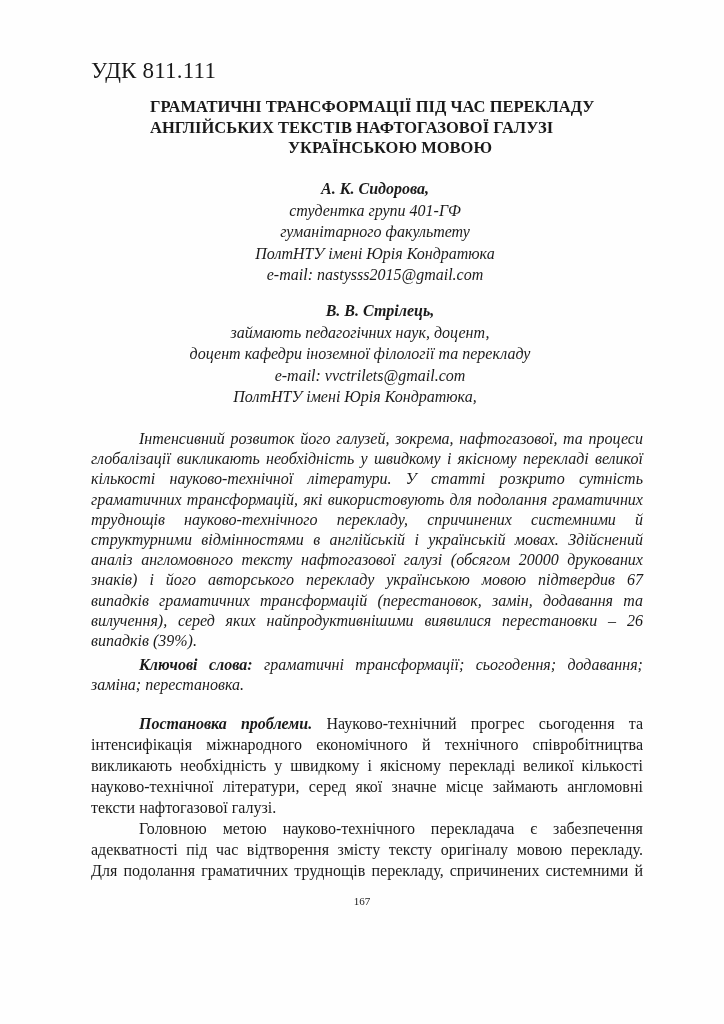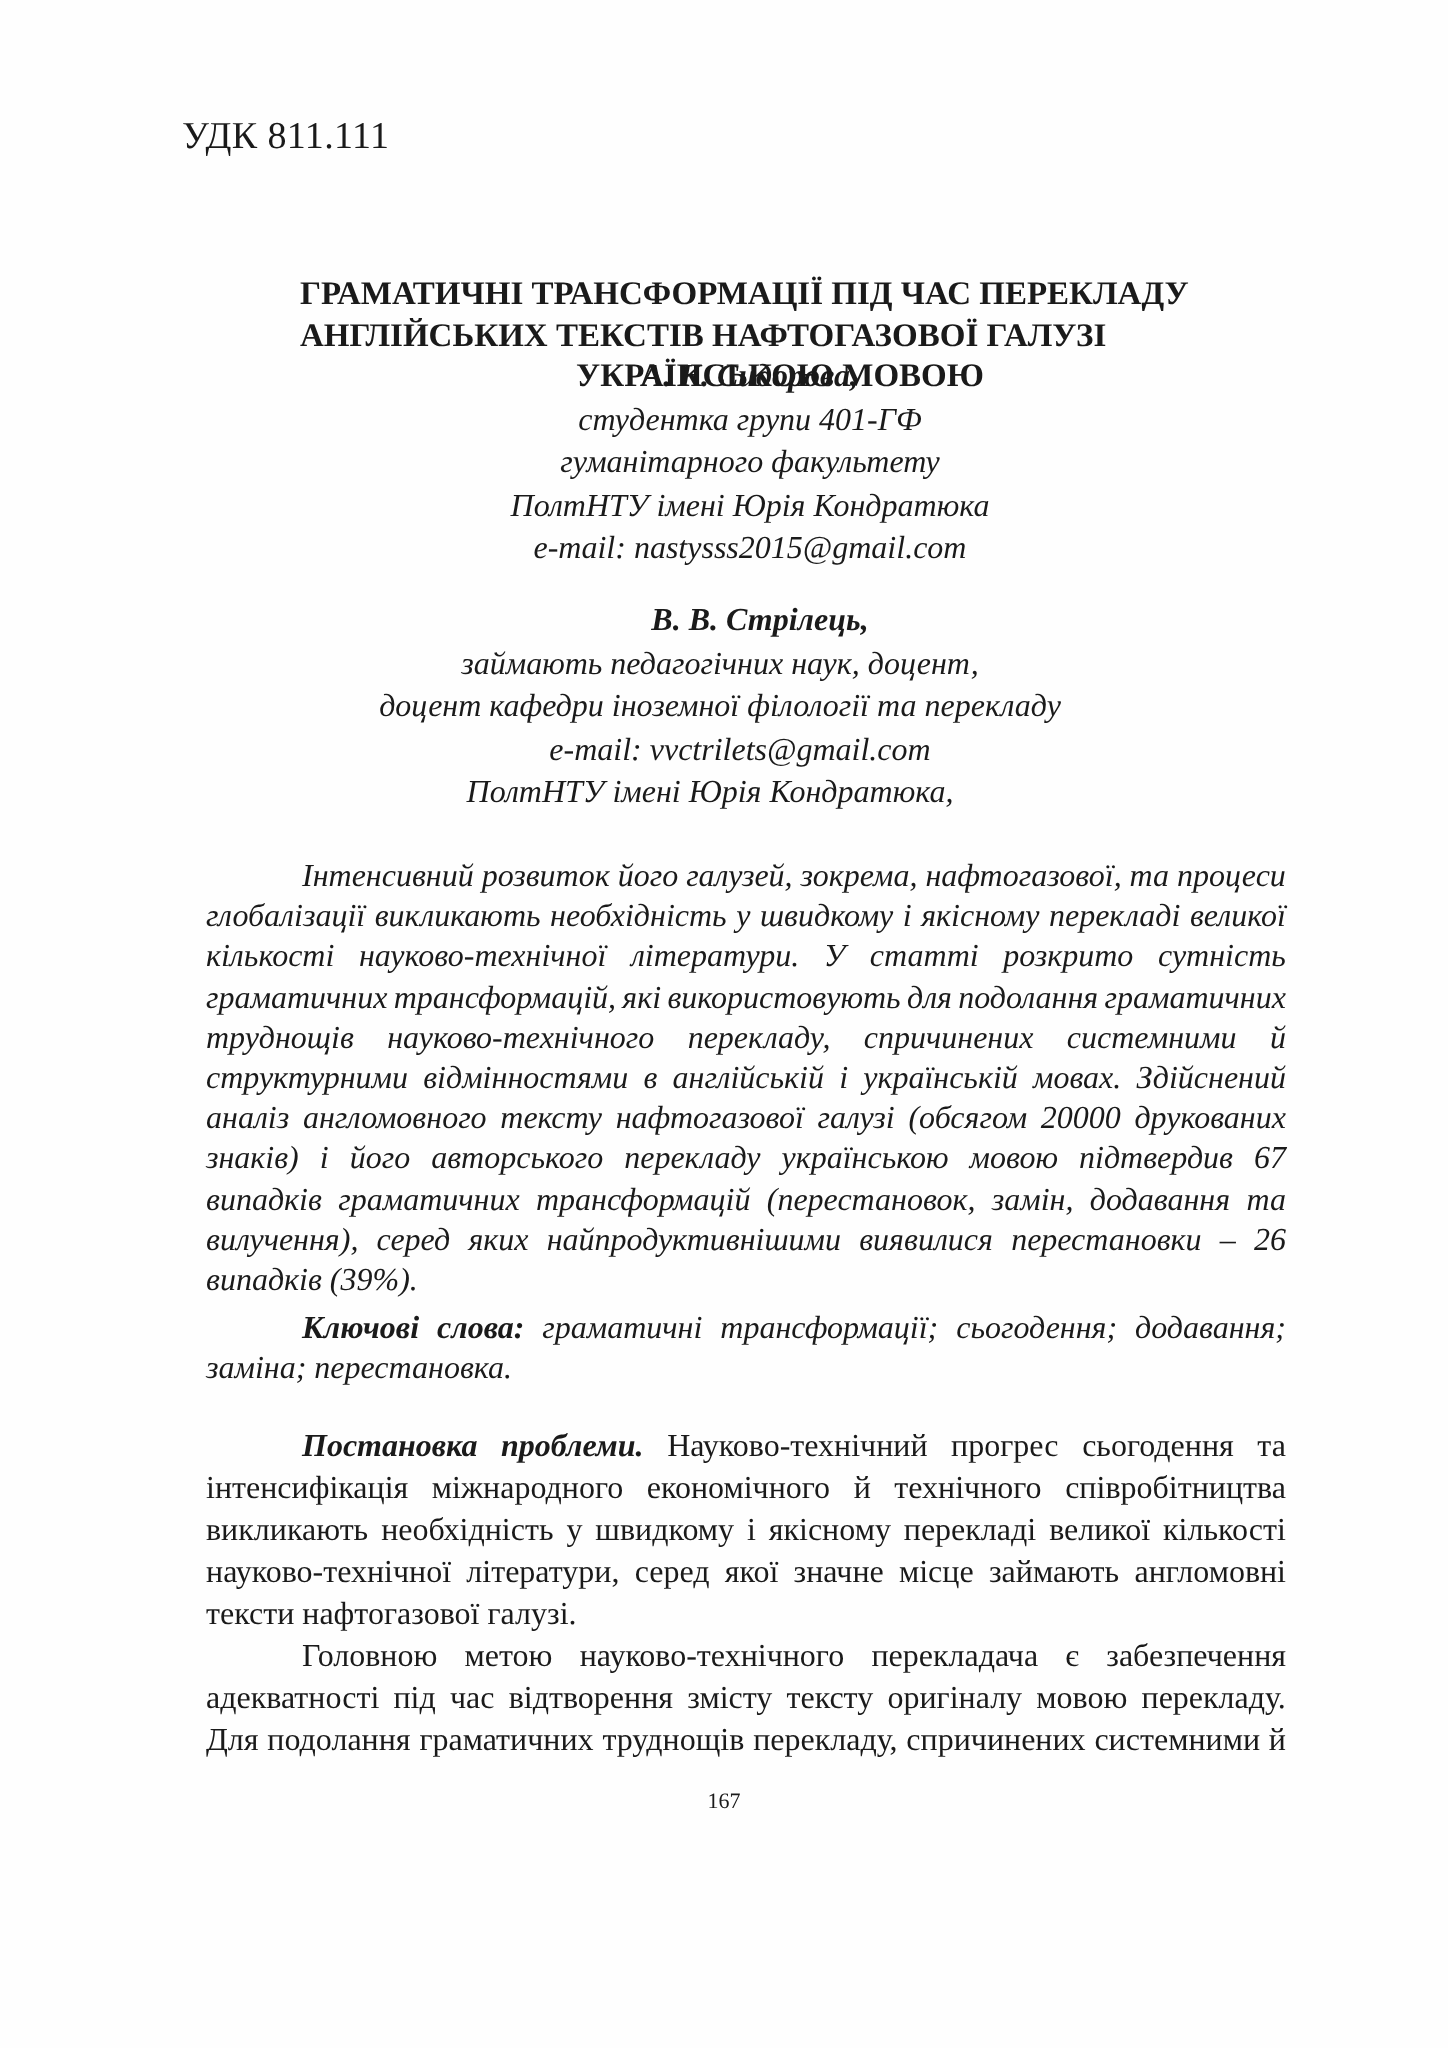--- a/index.html
+++ b/index.html
@@ -18,33 +18,32 @@
     .page {
       position: absolute;
       left: 0; top: 0;
       width: 724px;
       height: 1024px;
     }
     .udk {
       position: absolute;
       left: 91px;
       top: 58px;
-      font-size: 19px;
+      font-size: 23px;
       letter-spacing: 0.2px;
     }
     .title {
       position: absolute;
       left: 150px;
       top: 97px;
       width: 480px;
       font-weight: bold;
       font-size: 16.5px;
       line-height: 20.5px;
       text-align: left;
-      margin-top: 40px;
     }
     .title .tl { display: block; white-space: nowrap; }
     .title .tl-3 { padding-left: 138px; }
     .author-block {
       position: absolute;
       left: 140px;
       width: 470px;
       text-align: center;
       font-style: italic;
       font-size: 16px;
@@ -69,21 +68,20 @@
       width: 552px;
       font-size: 16px;
       line-height: 20.2px;
     }
     .para .ln {
       display: block;
       text-align: justify;
       text-align-last: justify;
       white-space: nowrap;
       height: 20.2px;
-      margin-left: 12px;
     }
     .para .ln.last {
       text-align-last: left;
     }
     .para .ln.indent { padding-left: 47px; }
     .abstract { top: 429px; font-style: italic; }
     .abstract .ln { display: flex; justify-content: space-between; }
     .abstract .ln.last { justify-content: flex-start; }
     .abstract .ln.indent { padding-left: 48px; }
     .keywords { top: 655px; font-style: italic; }

